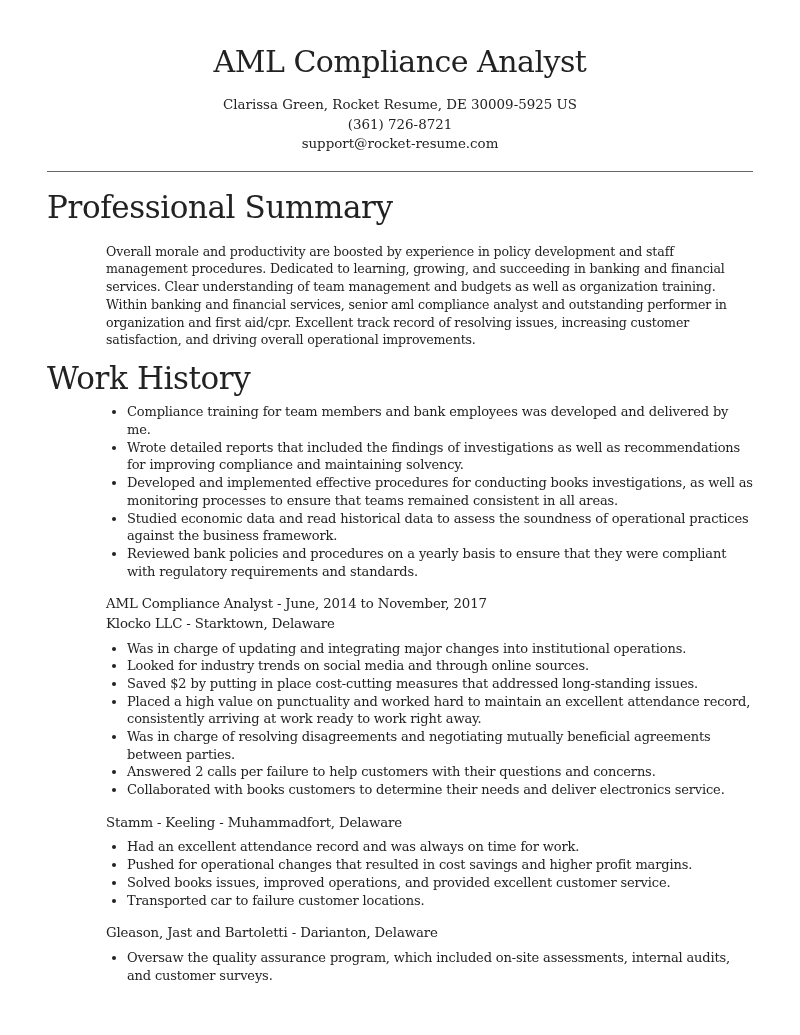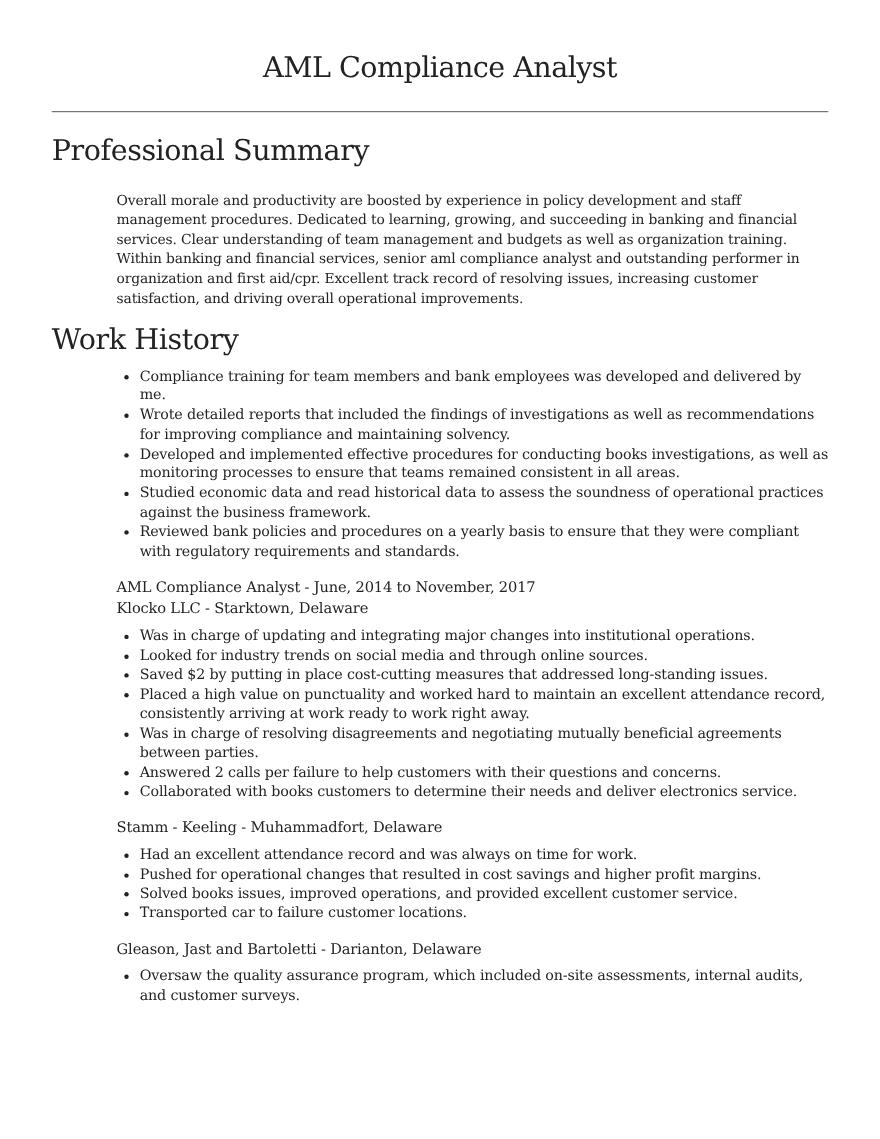--- a/index.html
+++ b/index.html
@@ -5,32 +5,32 @@
   html, body { margin: 0; padding: 0; background: #ffffff; }
   body {
     width: 800px; height: 1035px; overflow: hidden;
     font-family: "DejaVu Serif", serif;
     color: #222222;
   }
   .page { position: relative; width: 800px; }
   .header { text-align: center; padding-top: 40px; }
   .name {
     font-family: "DejaVu Serif", serif;
-    font-size: 26px; font-weight: normal; margin: 0;
+    font-size: 30px; font-weight: normal; margin: 0;
     line-height: 44px; letter-spacing: -0.5px; color: #222; text-align: center;
   }
   .contact { margin-top: 11px; font-size: 13.4px; line-height: 19.5px; color: #222; }
   .contact div { display: block; }
   .divider {
     margin: 17px 47px 0 47px; height: 0;
     border: none; border-top: 1.5px solid #666;
   }
   .section-title {
     font-family: "DejaVu Serif", serif;
-    font-size: 26px; font-weight: normal; margin: 0;
+    font-size: 31px; font-weight: normal; margin: 0;
     padding-left: 47px; letter-spacing: -0.4px; color: #222;
   }
   .sec-summary { margin-top: 19px; line-height: 32px; }
   .summary {
     margin: 20px 47px 0 106px; font-size: 12.6px; line-height: 17.8px;
     letter-spacing: -0.15px;
   }
   .sec-work { margin-top: 13px; line-height: 32px; }
   .jobs { margin-left: 106px; margin-right: 47px; }
   .job { margin-top: 9px; }
@@ -38,20 +38,25 @@
   .job-line { font-size: 13.3px; line-height: 19.6px; letter-spacing: -0.15px; }
   .bullets { margin: 6px 0 0 0; padding-left: 21px; font-size: 13px; line-height: 17.7px; letter-spacing: -0.15px; }
   .bullets li { margin: 0; }
 </style>
 </head>
 <body>
 
 <div class="page">
   <div class="header">
     <h1 class="name">AML Compliance Analyst</h1>
+    <div class="contact">
+      <div>Clarissa Green, Rocket Resume, DE 30009-5925 US</div>
+      <div>(361) 726-8721</div>
+      <div>support@rocket-resume.com</div>
+    </div>
   </div>
   <hr class="divider">
 
   <h2 class="section-title sec-summary">Professional Summary</h2>
   <p class="summary">Overall morale and productivity are boosted by experience in policy development and staff management procedures. Dedicated to learning, growing, and succeeding in banking and financial services. Clear understanding of team management and budgets as well as organization training. Within banking and financial services, senior aml compliance analyst and outstanding performer in organization and first aid/cpr. Excellent track record of resolving issues, increasing customer satisfaction, and driving overall operational improvements.</p>
 
   <h2 class="section-title sec-work">Work History</h2>
   <div class="jobs">
     <div class="job">
       <ul class="bullets">

